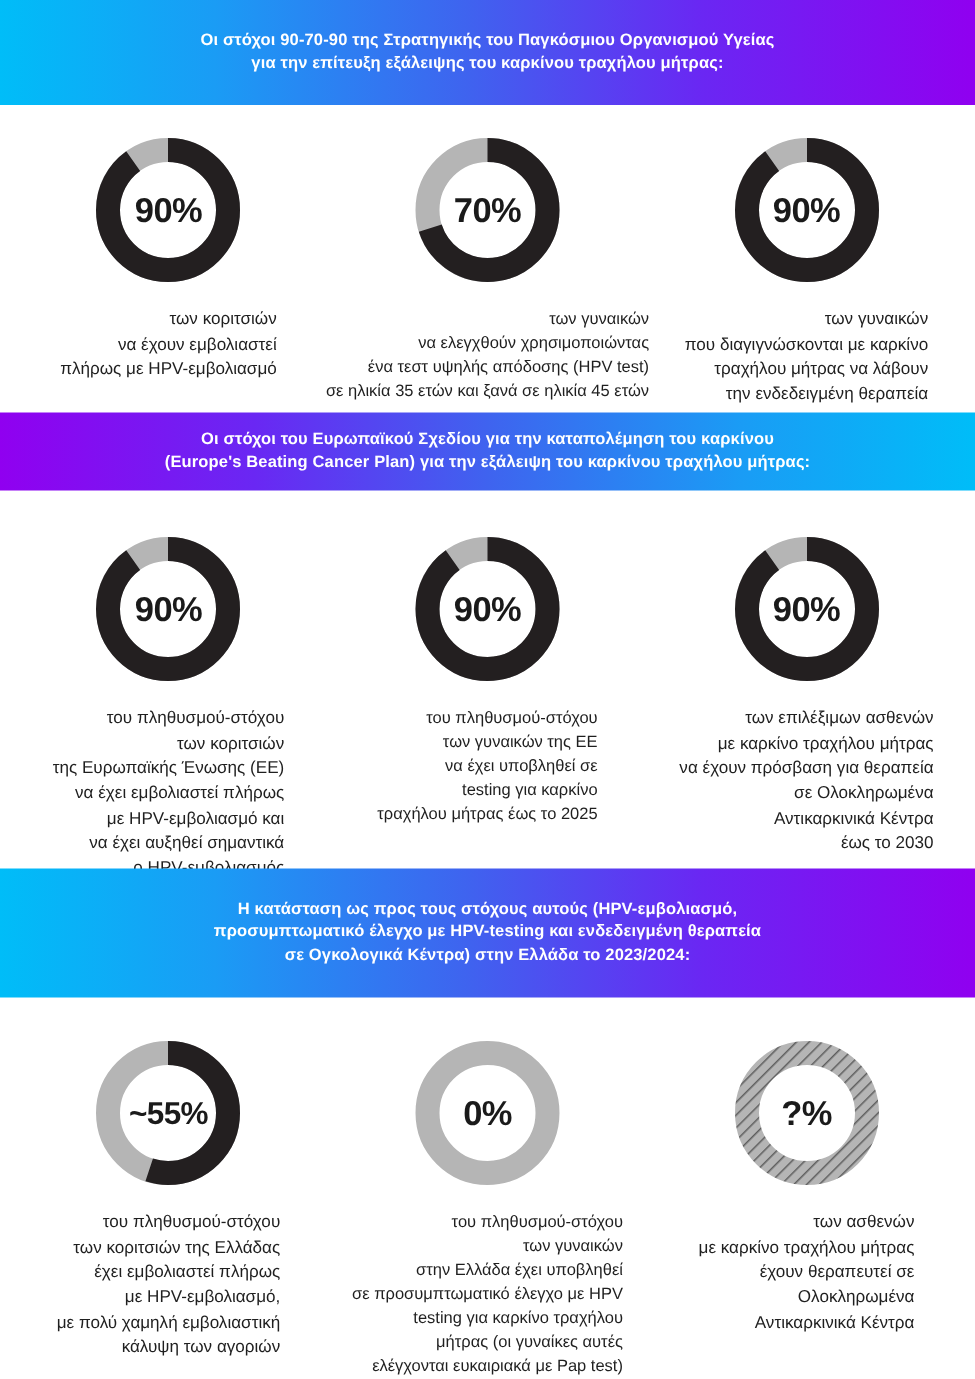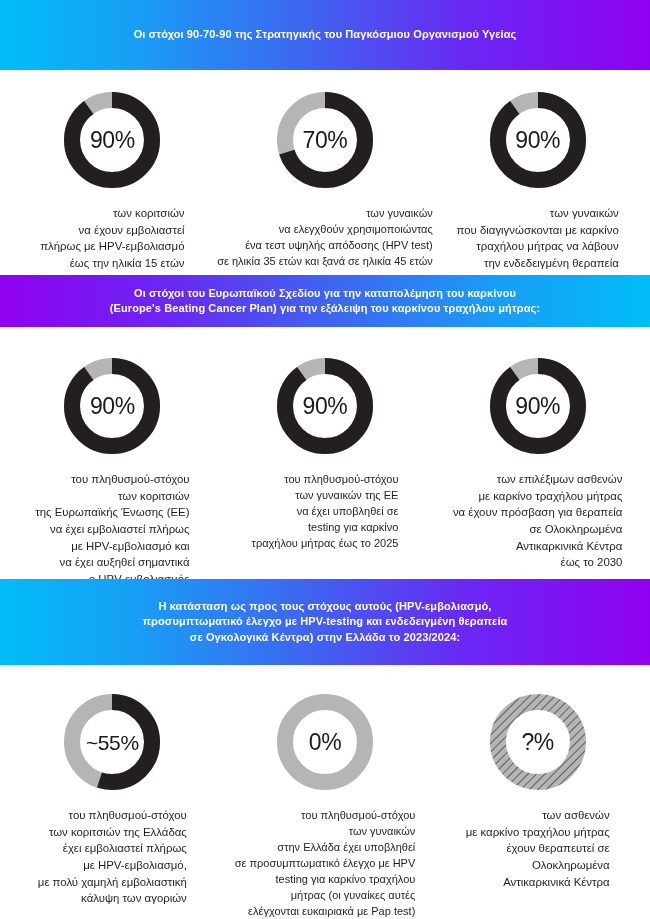--- a/index.html
+++ b/index.html
@@ -88,21 +88,21 @@
   .donut-wrap svg {
     position: absolute;
     top: 0; left: 0;
     width: 106px;
     height: 106px;
   }
   .donut-value {
     position: relative;
     z-index: 2;
     font-size: 23px;
-    font-weight: normal;
+    font-weight: bold;
     color: #1a1a1a;
     letter-spacing: -0.4px;
     line-height: 1;
   }
   .donut-value.small {
     font-size: 21px;
   }
 
   
   .caption {
@@ -117,37 +117,37 @@
   .caption span { display: block; white-space: nowrap; text-align: right; }
   .caption.tight span { font-size: 11px; }
 </style>
 </head>
 <body>
 
 <div class="page">
 
   <div class="banner cyan-purple banner-1">
     <span class="banner-line">Οι στόχοι 90-70-90 της Στρατηγικής του Παγκόσμιου Οργανισμού Υγείας</span>
+    <span class="banner-line">για την επίτευξη εξάλειψης του καρκίνου τραχήλου μήτρας:</span>
   </div>
 
   <div class="section-body sec1-body">
 
     <div class="col">
       <div class="donut-wrap">
         <svg viewBox="0 0 106 106">
           <circle cx="53" cy="53" r="40" fill="none" stroke="#b5b5b5" stroke-width="16"></circle>
           <circle cx="53" cy="53" r="40" fill="none" stroke="#231f20" stroke-width="16" stroke-dasharray="226.19 251.33" transform="rotate(-90 53 53)"></circle>
         </svg>
         <div class="donut-value">90%</div>
       </div>
       <div class="caption">
         <span>των κοριτσιών</span>
         <span>να έχουν εμβολιαστεί</span>
         <span>πλήρως με HPV-εμβολιασμό</span>
-        <span>έως την ηλικία 15 ετών</span>
       </div>
     </div>
 
     <div class="col">
       <div class="donut-wrap">
         <svg viewBox="0 0 106 106">
           <circle cx="53" cy="53" r="40" fill="none" stroke="#b5b5b5" stroke-width="16"></circle>
           <circle cx="53" cy="53" r="40" fill="none" stroke="#231f20" stroke-width="16" stroke-dasharray="175.93 251.33" transform="rotate(-90 53 53)"></circle>
         </svg>
         <div class="donut-value">70%</div>

